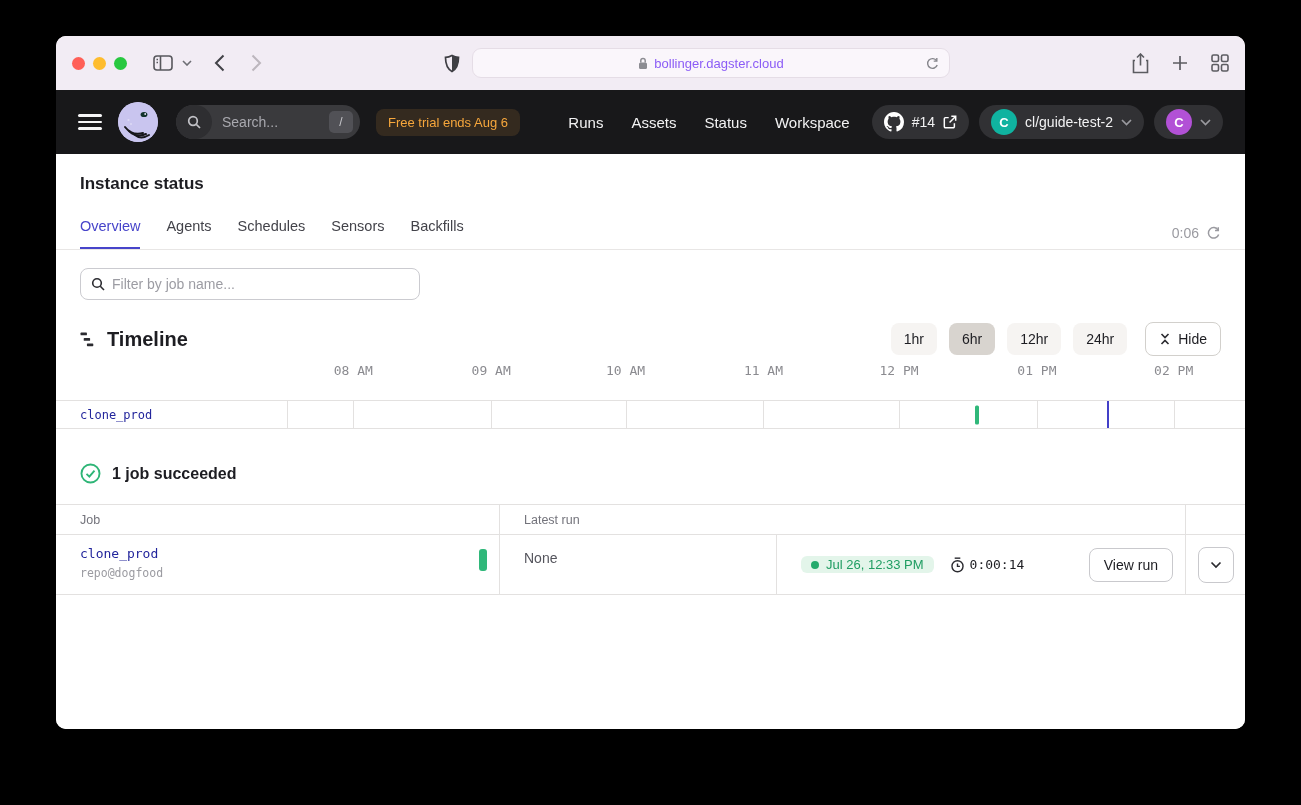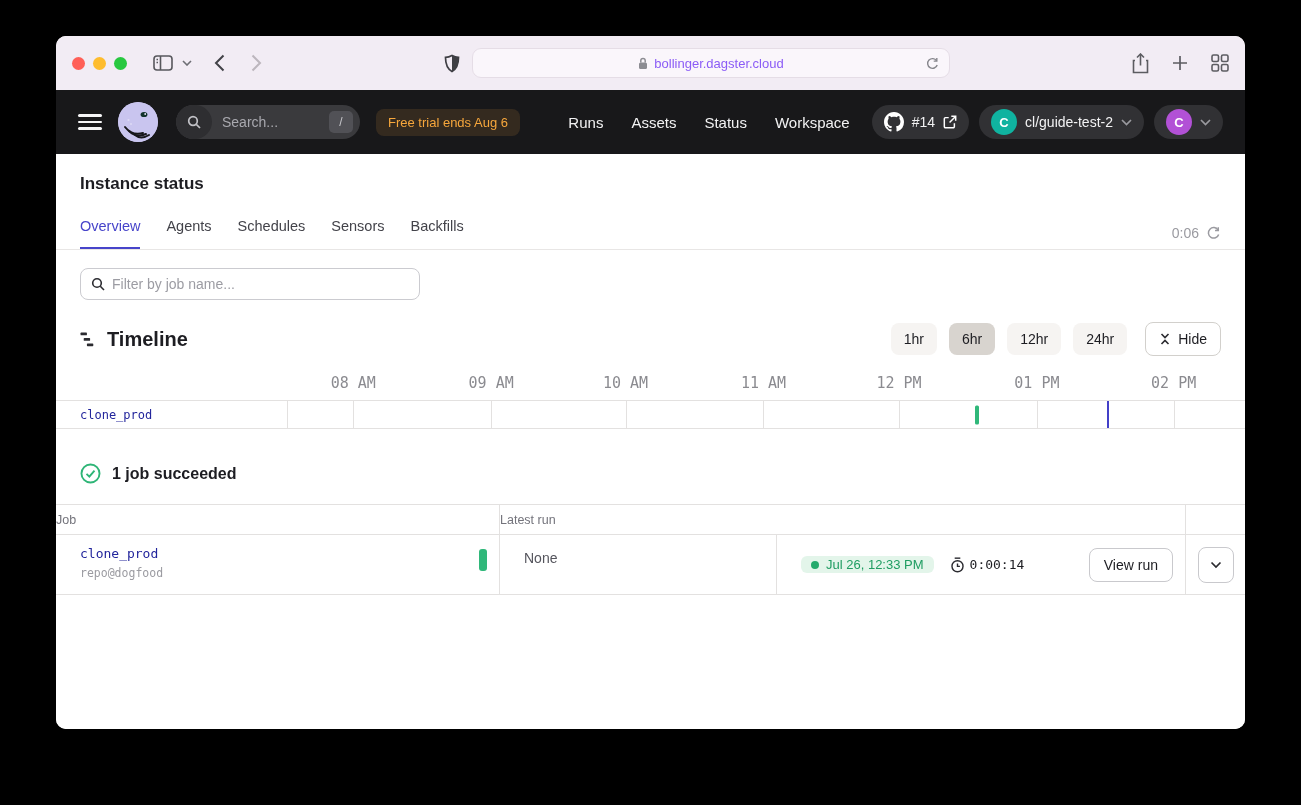--- a/index.html
+++ b/index.html
@@ -63,33 +63,33 @@
   .tl-title { font-size:20px; font-weight:700; color:#1d1d22; margin-left:10px; }
   .tl-controls { margin-left:auto; display:flex; gap:12px; align-items:center; }
   .rangebtn { border:none; background:#f6f4f2; color:#1d1d22; font-size:14px; padding:8px 13px; border-radius:8px;
               cursor:pointer; font-family:"Liberation Sans",sans-serif; }
   .rangebtn.active { background:#d8d4cf; }
   .hidebtn { background:#fff; border:1px solid #d2d0cc; border-radius:8px; font-size:14px; color:#1d1d22;
              padding:8px 13px; display:flex; align-items:center; gap:7px; cursor:pointer; font-family:"Liberation Sans",sans-serif; }
 
   .chart { position:relative; margin-top:12px; }
   .axis { position:relative; height:32px; }
-  .tick-label { position:absolute; bottom:8px; transform:translateX(-50%); font-size:15px; color:#8b8b90; white-space:nowrap; }
+  .tick-label { position:absolute; bottom:22px; transform:translateX(-50%); font-size:13px; color:#8b8b90; white-space:nowrap; }
   .tl-row { position:relative; height:29px; border-top:1px solid #e3e1e0; border-bottom:1px solid #e3e1e0; }
   .gridline { position:absolute; top:0; bottom:0; width:1px; background:#e3e1e0; }
   .tl-row-label { position:absolute; left:24px; top:50%; transform:translateY(-50%); font-size:12px; color:#22259c; }
   .run-marker { position:absolute; top:50%; transform:translate(-50%,-50%); width:4px; height:19px; border-radius:1.5px; background:#30b87a; }
   .now-line { position:absolute; top:0; bottom:0; width:2px; transform:translateX(-50%); background:#4340c8; }
 
   .summary { display:flex; align-items:center; gap:11px; margin:34px 24px 0 24px; }
   .summary-text { font-size:16px; font-weight:700; color:#1d1d22; }
 
   .table { margin-top:20px; }
   .thead { display:flex; border-top:1px solid #e3e1e0; border-bottom:1px solid #e3e1e0; height:31px; align-items:center; }
-  .th { font-size:12.5px; color:#73737b; height:100%; display:flex; align-items:center; }
+  .th { font-size:12.5px; color:#73737b; padding-left:24px; height:100%; display:flex; align-items:center; }
   .trow { display:flex; border-bottom:1px solid #e3e1e0; height:60px; }
   .col-job { flex:0 0 444px; border-right:1px solid #e3e1e0; position:relative; }
   .col-trigger { flex:0 0 277px; border-right:1px solid #e3e1e0; }
   .col-latest { flex:1; border-right:1px solid #e3e1e0; }
   .col-actions { flex:0 0 59px; }
   .jobcell { padding:11px 0 0 24px; }
   .jobname { font-size:13px; color:#22259c; cursor:pointer; }
   .jobrepo { font-size:11.5px; color:#9b9ba1; margin-top:5px; }
   .jobstatusbar { position:absolute; right:12px; top:14px; width:8px; height:22px; border-radius:3px; background:#30b87a; }
   .triggercell { padding:15px 0 0 24px; font-size:14px; color:#55555d; }

